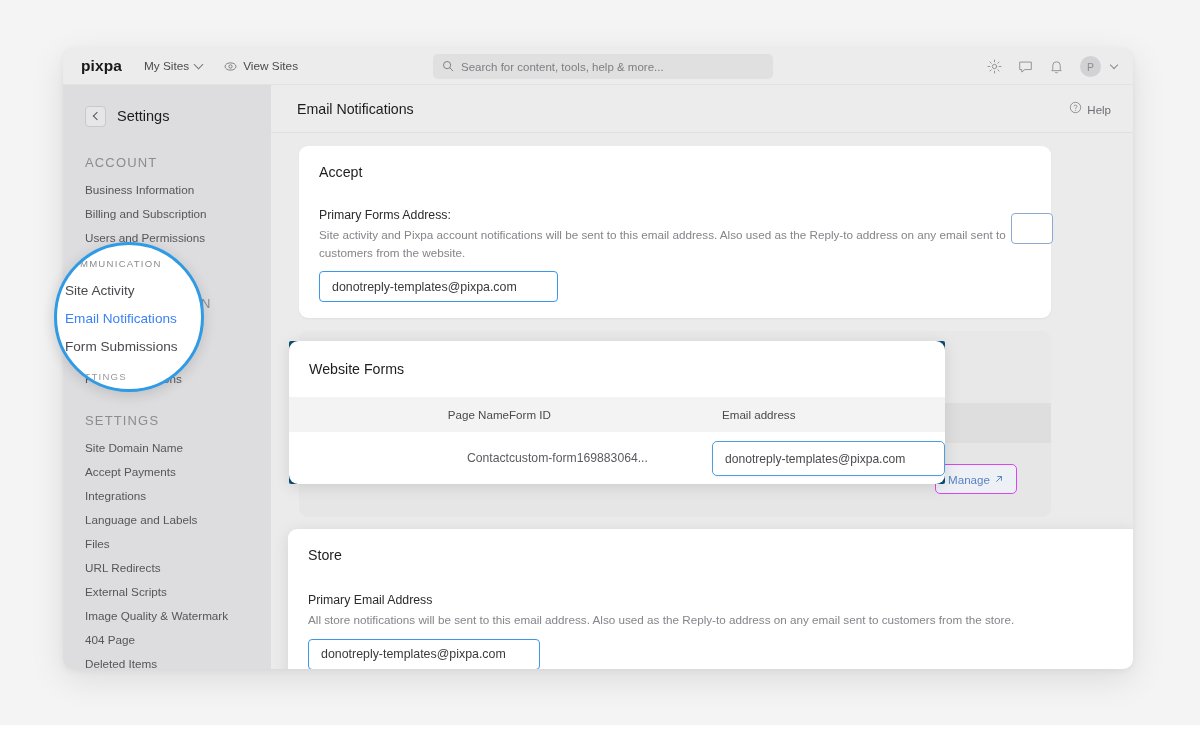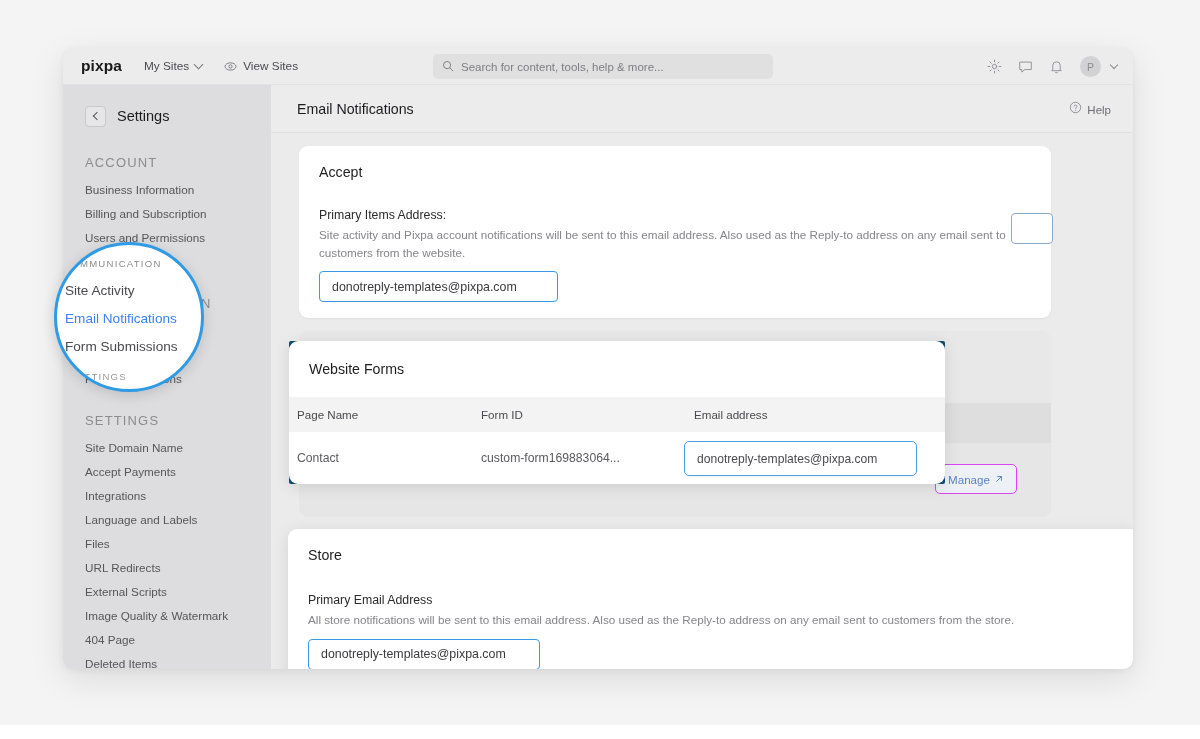--- a/index.html
+++ b/index.html
@@ -319,21 +319,21 @@
   .forms-row {
     height: 52px;
     display: flex;
     align-items: center;
     font-size: 12.2px;
     color: #5a5a5f;
     background: #fff;
     border-radius: 0 0 9px 9px;
     position: relative;
   }
-  .col-page { width: 192px; padding-left: 8px; }
+  .col-page { width: 220px; padding-left: 8px; text-align: right; }
   .col-id   { width: 213px; }
   .col-mail { flex: 1; }
   .forms-row .col-mail { position: relative; }
   .row-input {
     position: absolute;
     left: -10px; top: -17px;
     width: 233px; height: 35px;
     border: 1.6px solid #4c9ee0;
     border-radius: 5px;
     background: #fff;
@@ -536,21 +536,21 @@
               </svg>
             </span>
             <span>Help</span>
           </div>
         </div>
 
         <div class="scrollarea">
 
           <div class="card card-website">
             <div class="card-title">Accept</div>
-            <div class="field-label">Primary Items Address:</div>
+            <div class="field-label">Primary Forms Address:</div>
             <div class="field-desc">Site activity and Pixpa account notifications will be sent to this email address. Also used as the Reply-to address on any email sent to customers from the website.</div>
             <div class="email-input">donotreply-templates@pixpa.com</div>
           </div>
 
           <div class="card-dim">
             <div class="dim-head"></div>
             <div class="dim-tablehead"></div>
             <div class="dim-body">
               <div class="manage-btn">
                 <span>Manage</span>

